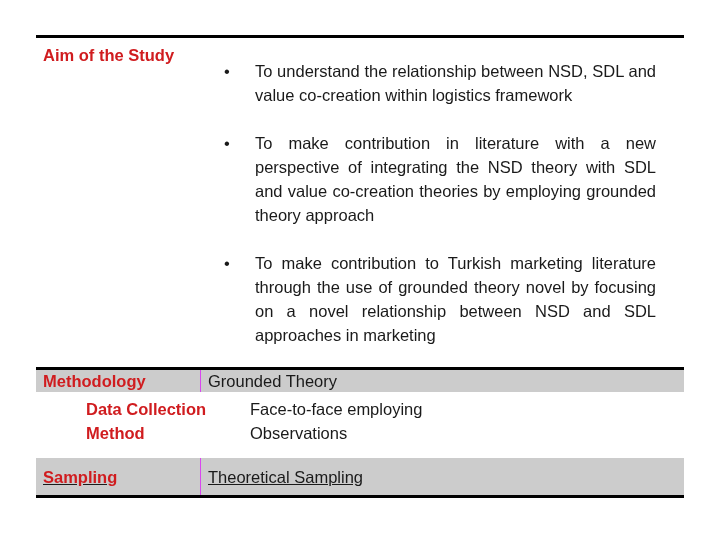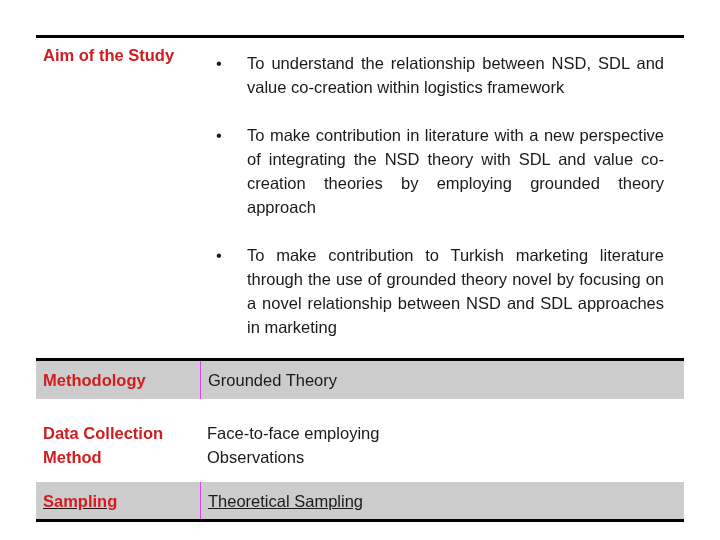--- a/index.html
+++ b/index.html
@@ -6,29 +6,29 @@
     body { width: 720px; height: 540px; position: relative; overflow: hidden;
            font-family: "Liberation Sans", "DejaVu Sans", sans-serif; color: #1a1a1a; }
     .tbl { position: absolute; left: 36px; top: 35px; width: 648px; }
     .rule { height: 3px; background: #000; }
     .row { display: flex; position: relative; }
     .row.shade { background: #cccccc; }
     .lbl { width: 164px; box-sizing: border-box; padding-left: 7px; color: #d01c1f;
            font-weight: bold; font-size: 16.5px; line-height: 24px; }
     .val { flex: 1; box-sizing: border-box; padding-left: 7px; font-size: 16.5px; line-height: 24px; }
     .row.shade .val { border-left: 1px solid #d946ef; }
-    .aim { padding-top: 5px; padding-bottom: 11px; }
+    .aim { padding-top: 5px; padding-bottom: 4px; }
     .aim .lbl { padding-top: 0; }
     .aim .val { padding-left: 6px; padding-right: 12px; }
-    ul { margin: 8px; padding: 0; list-style: none; }
+    ul { margin: 16px; padding: 0; list-style: none; }
     li { position: relative; padding-left: 33px; text-align: justify; margin-bottom: 24px; }
     li:last-child { margin-bottom: 0; }
     li::before { content: "\2022"; position: absolute; left: 2px; top: 0; }
-    .r-meth { height: 38px; align-items: flex-start; }
-    .r-data { padding-top: 22px; padding-bottom: 13px; }
+    .r-meth { height: 22px; align-items: flex-start; }
+    .r-data { padding-top: 5px; padding-bottom: 13px; margin-left: 43px; }
     .r-samp { height: 37px; align-items: flex-end; text-decoration: underline; }
     .r-meth .lbl, .r-meth .val, .r-samp .lbl, .r-samp .val { display: flex; align-items: center; height: 100%; }
   </style>
 </head>
 <body>
 
 <div class="tbl">
   <div class="rule"></div>
 
   <div class="row aim">

